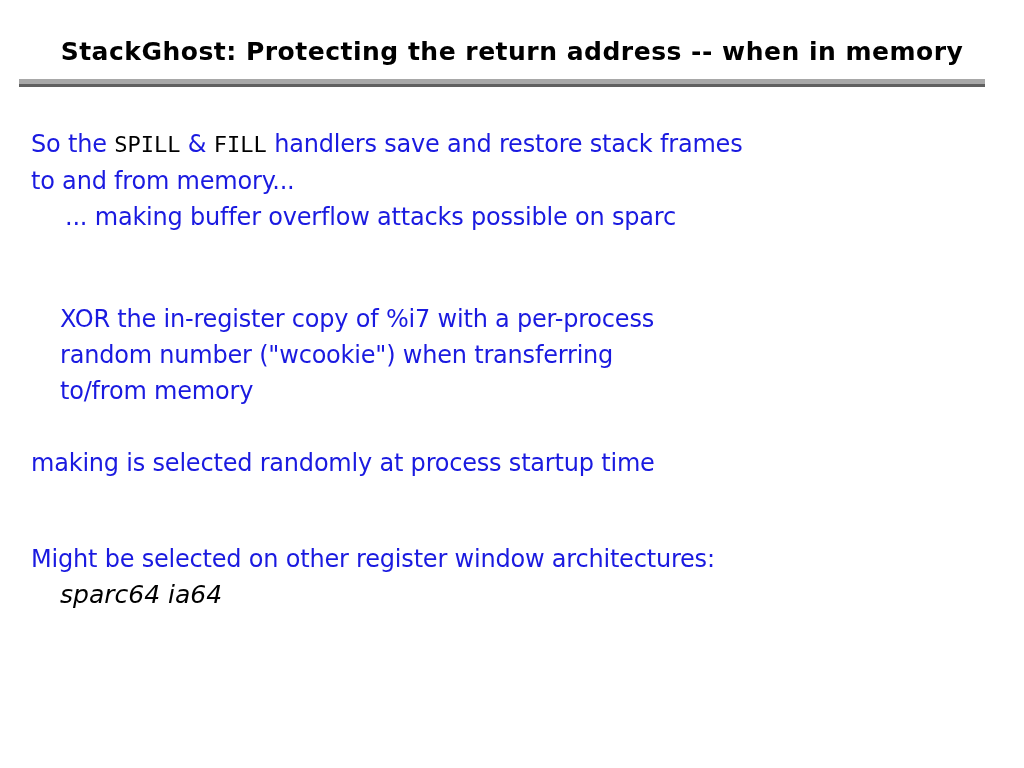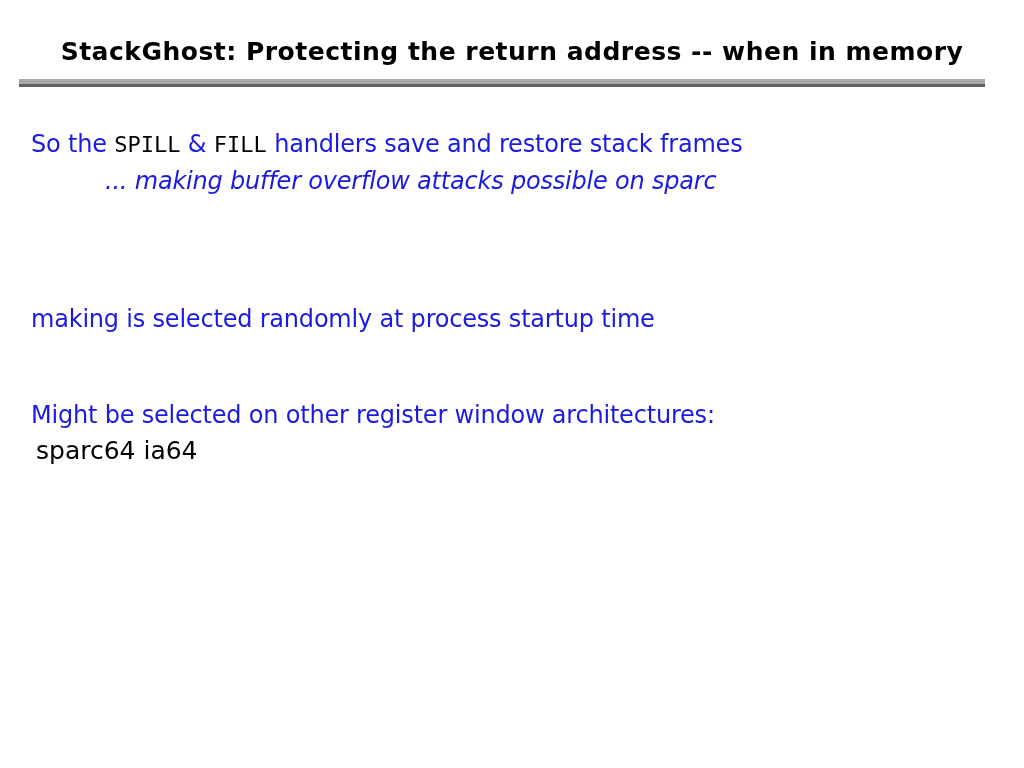--- a/index.html
+++ b/index.html
@@ -72,23 +72,23 @@
     font-family: "DejaVu Sans", sans-serif;
     font-size: 24px;
     color: #1a1ae0;
     line-height: 36px;
     white-space: pre;
     letter-spacing: -0.2px;
   }
 
   
   .ind-0 { padding-left: 31px; }
-  .ind-1 { padding-left: 105px; font-style: italic; }
+  .ind-1 { padding-left: 65px; }
   .ind-2 { padding-left: 60px; }
-  .ind-3 { padding-left: 36px; }
+  .ind-3 { padding-left: 60px; font-style: italic; }
   .gap-md { height: 30px; }
   .gap-lg { height: 36px; }
 
   
   .mono-black {
     font-family: "DejaVu Sans Mono", monospace;
     color: #000000;
     font-size: 22px;
     letter-spacing: 0px;
   }
@@ -116,28 +116,34 @@
   <div class="title-block">
     <span class="slide-title">StackGhost: Protecting the return address -- when in memory</span>
   </div>
 
   <div class="title-rule"></div>
 
   <div class="body-area">
 
     <div class="para">
       <div class="line ind-0"><span>So the </span><span class="mono-black">SPILL</span><span class="amp-blue"> &amp; </span><span class="mono-black">FILL</span><span> handlers save and restore stack frames</span></div>
+      <div class="line ind-0">to and from memory...</div>
       <div class="line ind-1">... making buffer overflow attacks possible on sparc</div>
     </div>
 
     <div class="gap-lg"></div>
 
 
     <div class="gap-md"></div>
 
+    <div class="para">
+      <div class="line ind-2">XOR the in-register copy of %i7 with a per-process</div>
+      <div class="line ind-2">random number ("wcookie") when transferring</div>
+      <div class="line ind-2">to/from memory</div>
+    </div>
 
     <div class="gap-lg"></div>
 
     <div class="para">
       <div class="line ind-0">making is selected randomly at process startup time</div>
     </div>
 
     <div class="gap-md"></div>
 
 

